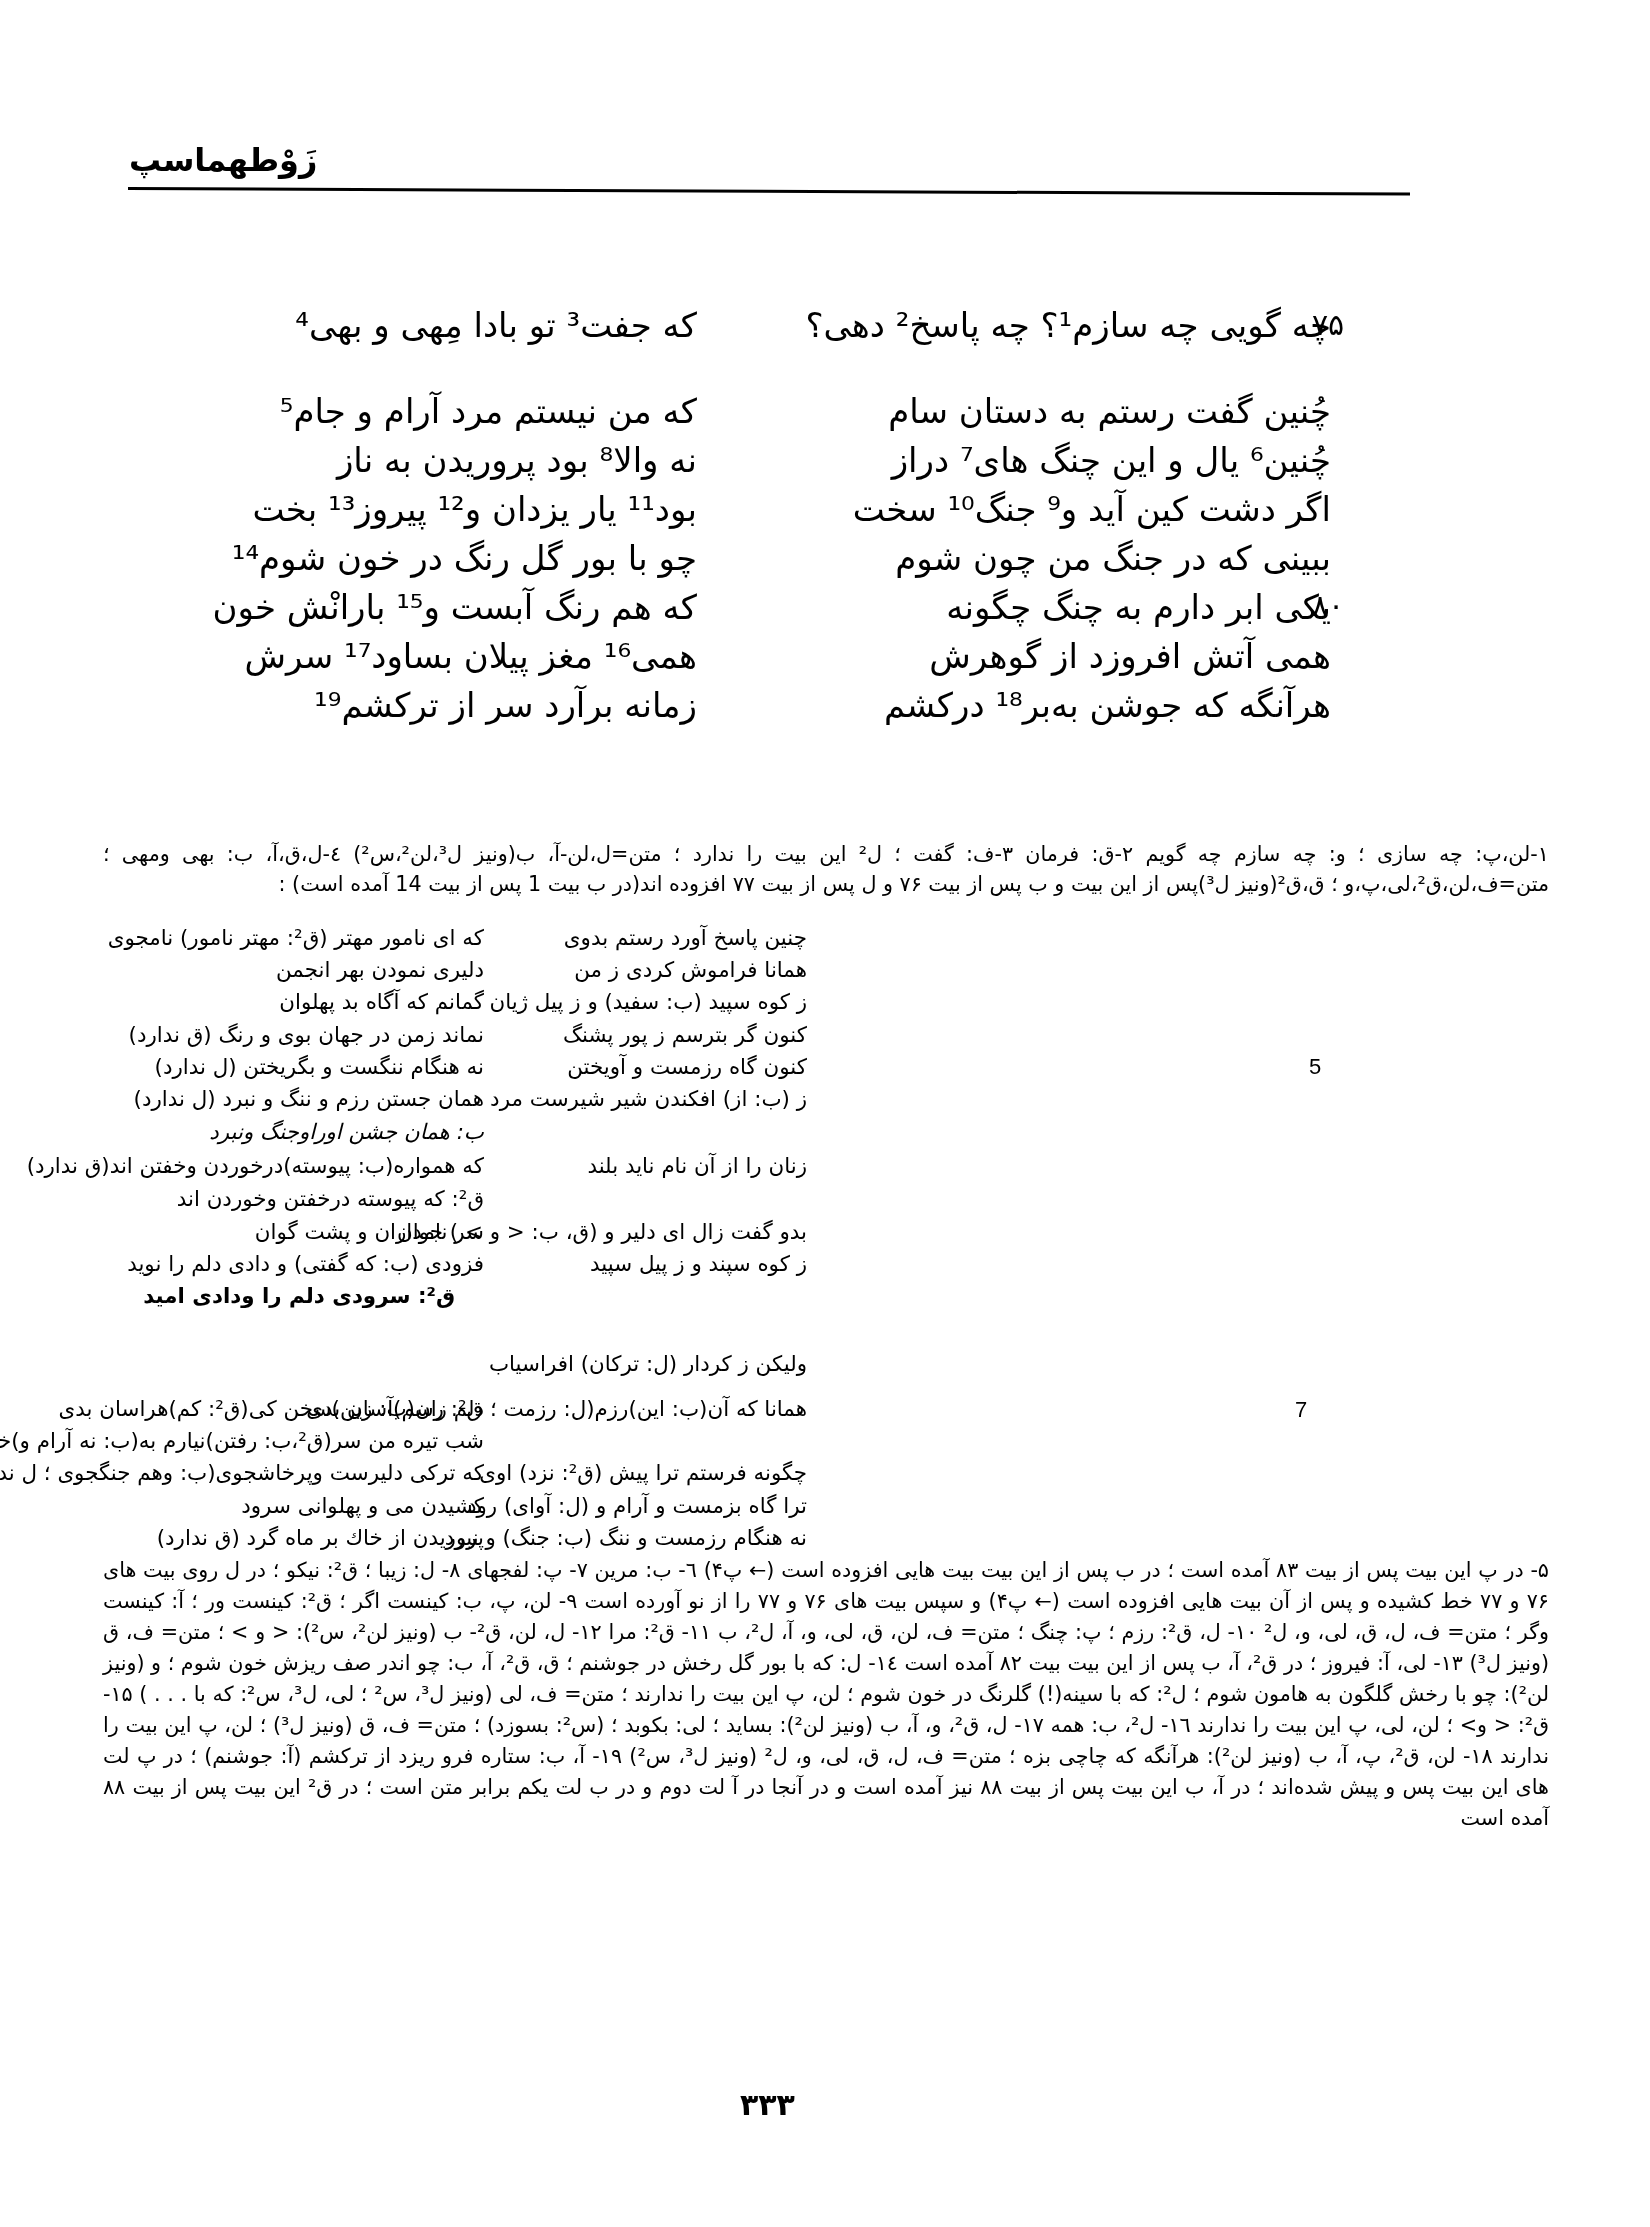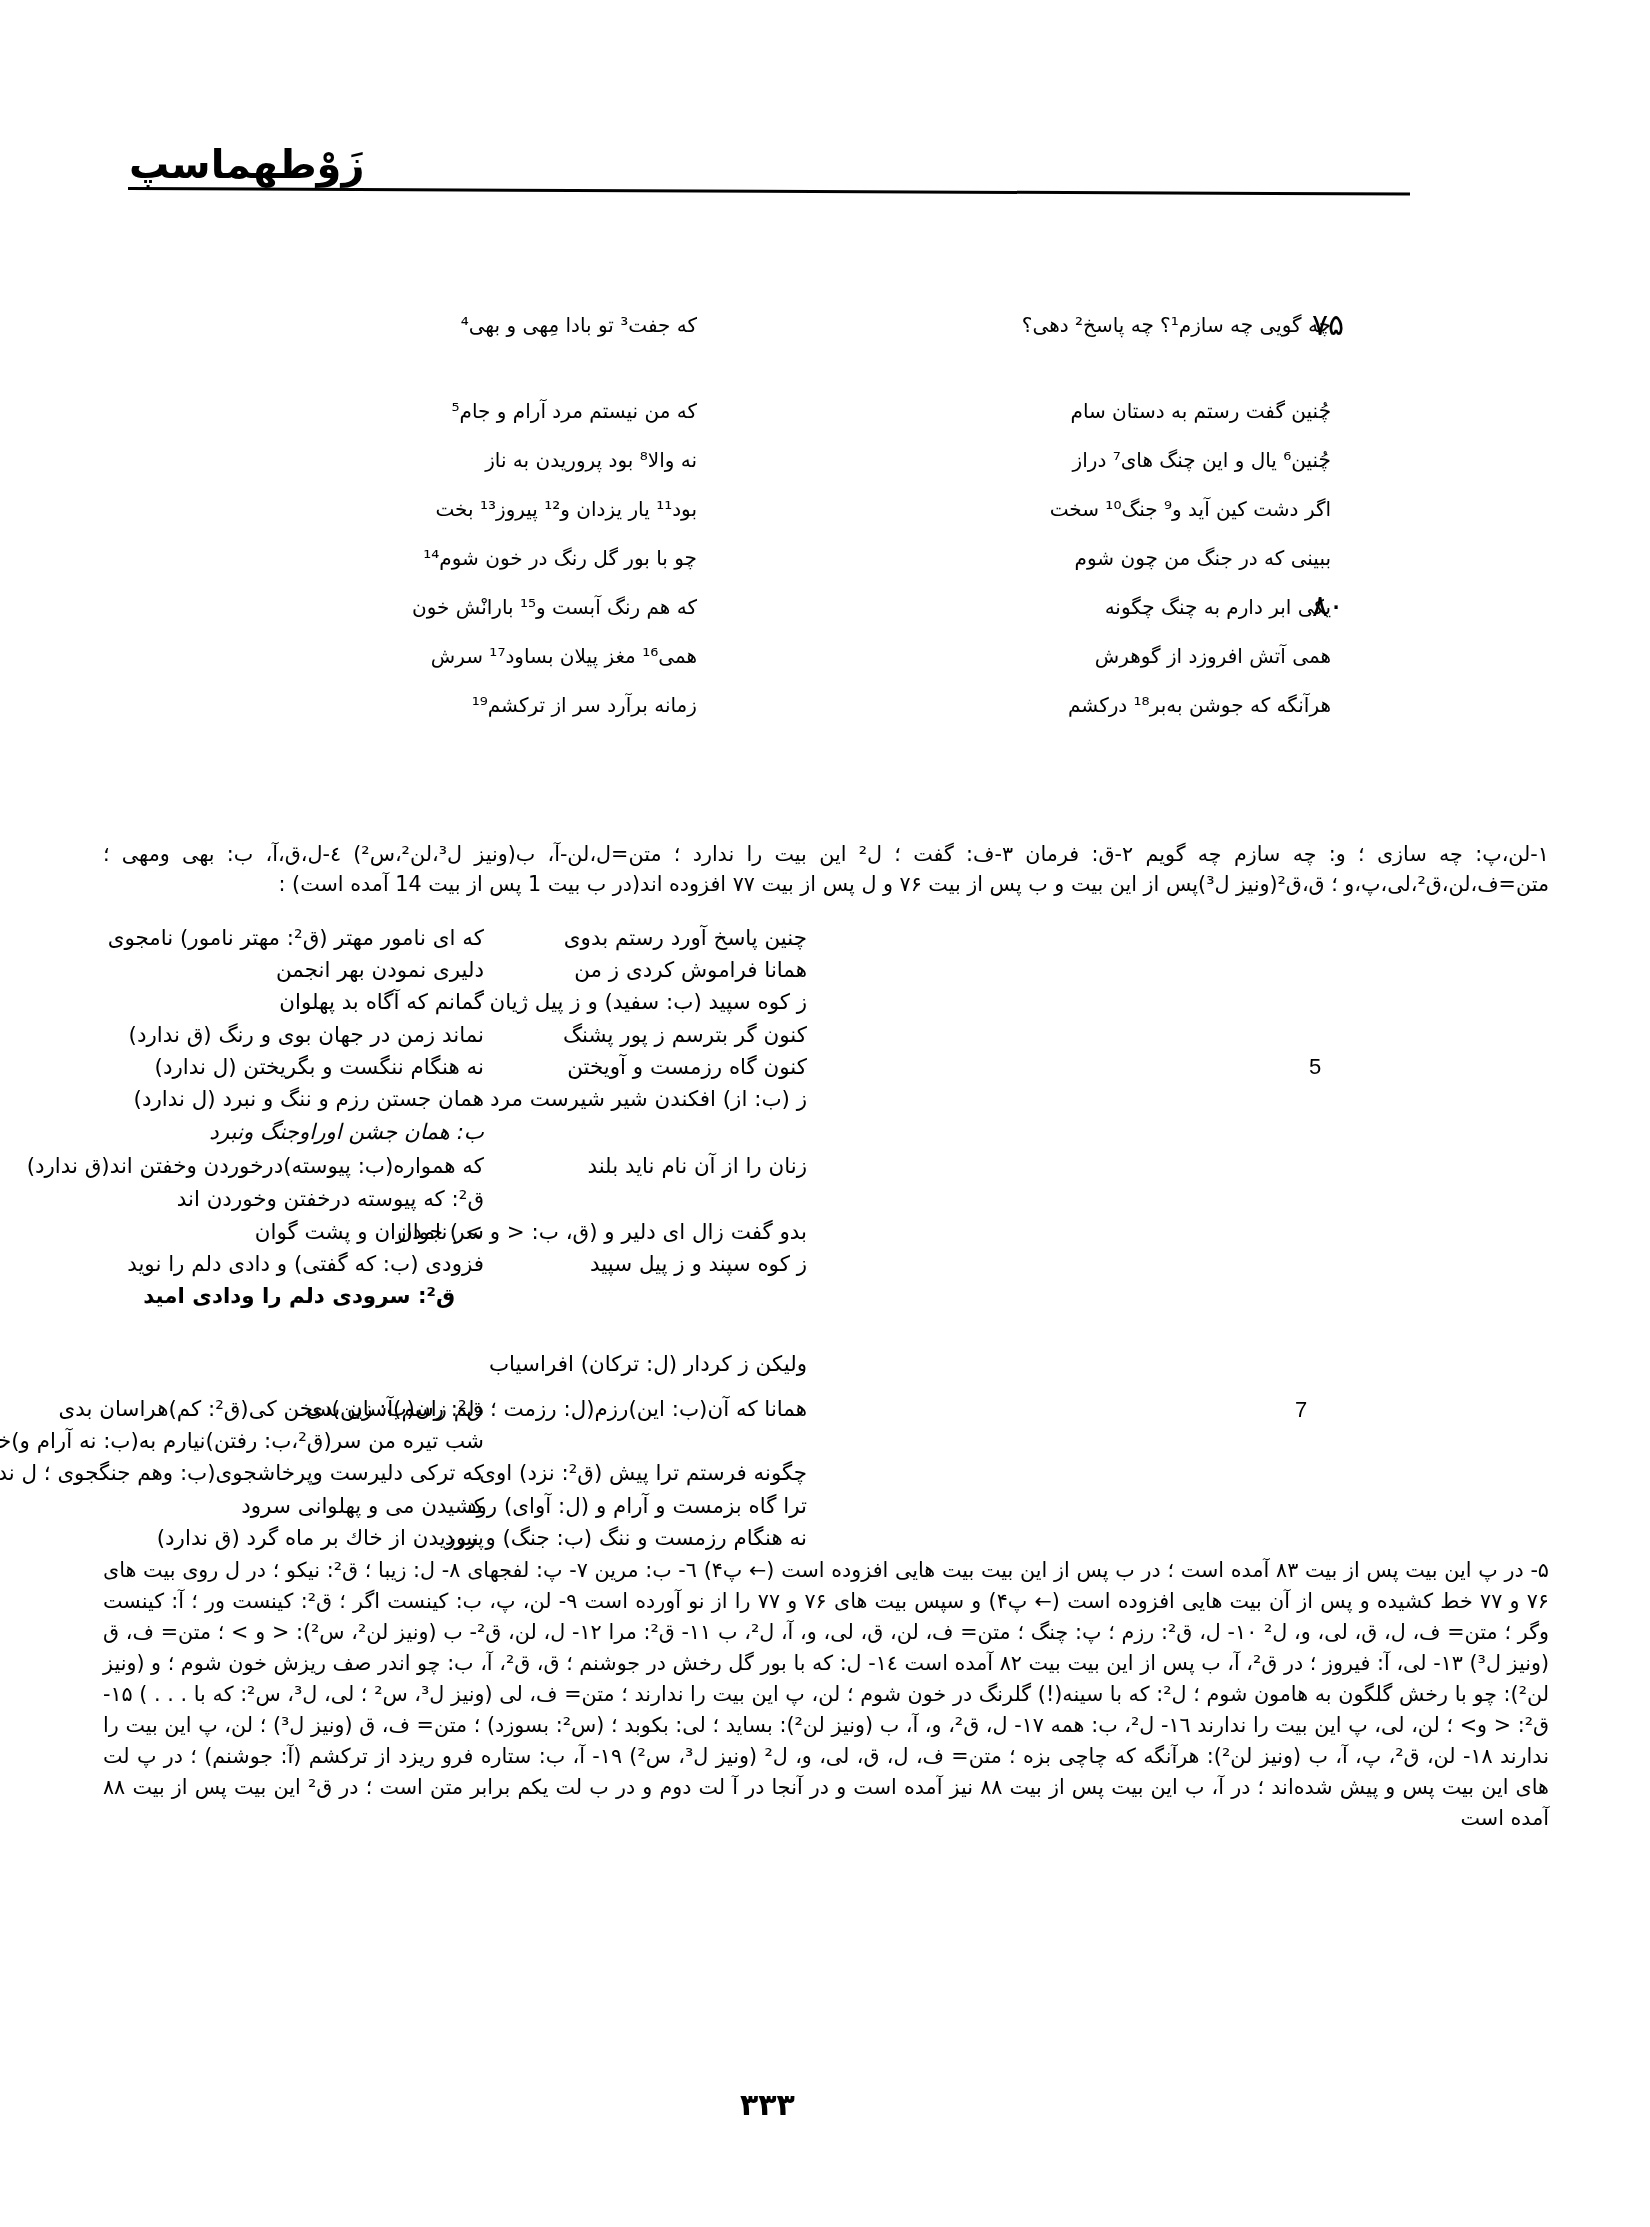--- a/index.html
+++ b/index.html
@@ -1,21 +1,21 @@
 <!DOCTYPE html>
 <html style="font-size:11px"><head>
 <meta charset="utf-8">
 <style>
   html, body { margin:0; padding:0; background:#ffffff; }
   body { width:1651px; height:2227px; position:relative; overflow:hidden; color:#000;
          font-family:"DejaVu Sans", sans-serif; }
   .rtl { direction:rtl; unicode-bidi:embed; }
-  .header-title { position:absolute; left:129px; top:141px; font-size:40px; font-weight:bold; }
+  .header-title { position:absolute; left:129px; top:141px; font-size:32px; font-weight:bold; }
   .header-rule { position:absolute; left:128px; top:187px; width:1282px; height:2.8px; background:#000; transform:rotate(0.25deg); transform-origin:left; }
-  .couplet { position:absolute; font-size:20px; line-height:45px; white-space:nowrap; }
+  .couplet { position:absolute; font-size:34px; line-height:45px; white-space:nowrap; }
   .line-num { position:absolute; font-size:30px; }
   .fn-block { position:absolute; left:103px; width:1446px; font-size:20.7px; line-height:30px; text-align:justify; text-align-last:right; }
   .add-verse { position:absolute; font-size:21.4px; line-height:32px; white-space:nowrap; }
   .add-num { position:absolute; font-size:22px; font-family:"Liberation Sans", sans-serif; }
   .page-num { position:absolute; left:740px; top:2087px; font-size:30px; font-weight:bold; }
 </style>
 </head>
 <body>
 
 <div class="rtl header-title">زَوْطهماسپ</div>

